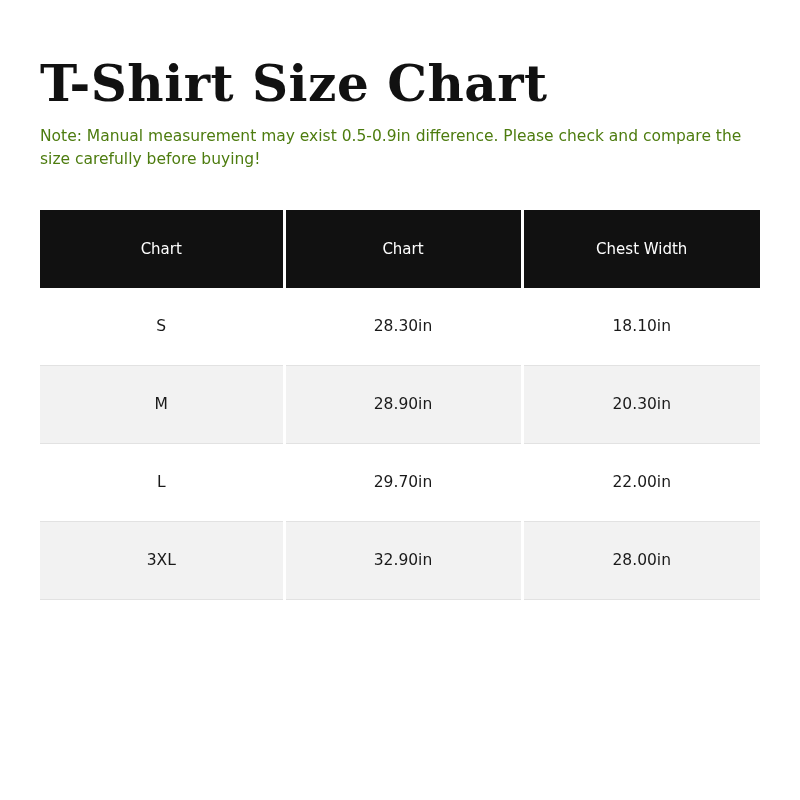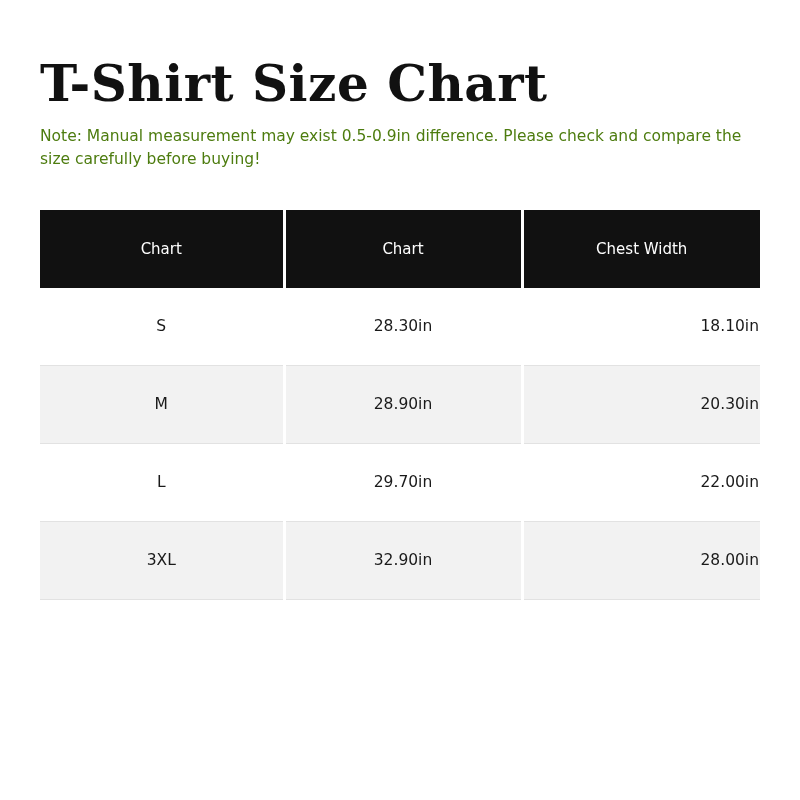--- a/index.html
+++ b/index.html
@@ -64,21 +64,20 @@
     height: 75px;
     text-align: center;
     font-size: 15.5px;
     color: #1a1a1a;
     font-family: "DejaVu Sans", sans-serif;
     border-right: 3px solid #ffffff;
     border-bottom: 1px solid #e2e2e2;
   }
   table.size-table tbody td:last-child {
     border-right: none;
-    text-align: right;
   }
   table.size-table tbody tr.odd td {
     background: #ffffff;
   }
   table.size-table tbody tr.even td {
     background: #f2f2f2;
   }
   col.c1 { width: 244px; }
   col.c2 { width: 238px; }
   col.c3 { width: 238px; }

